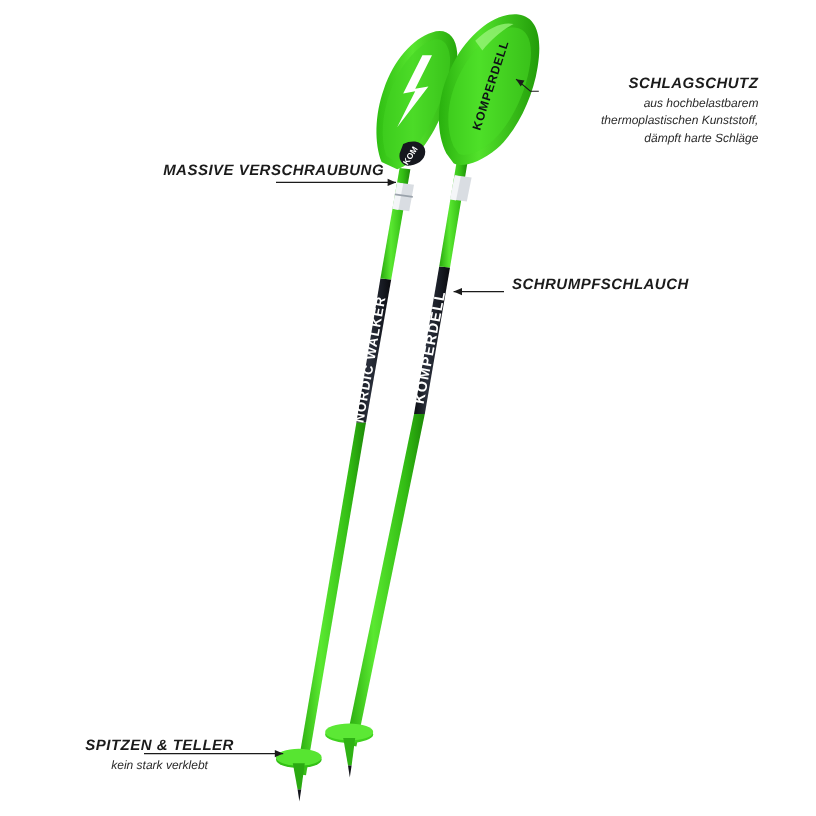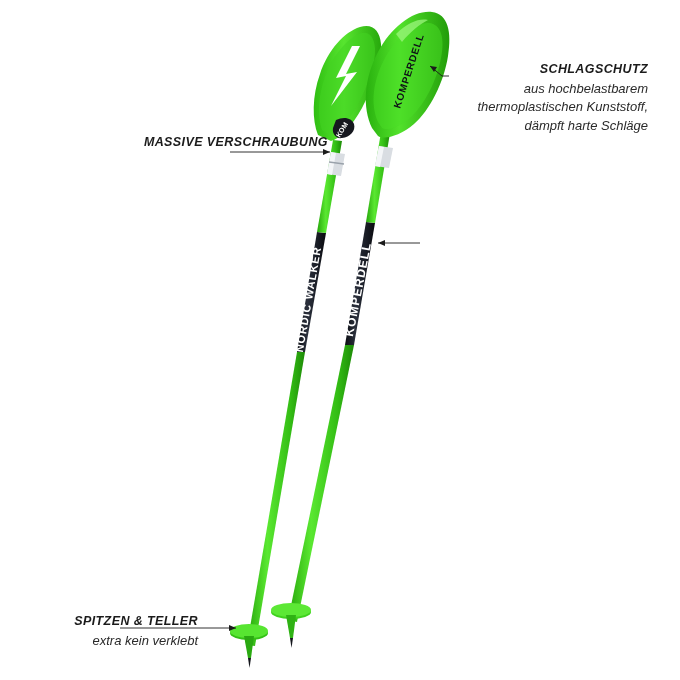--- a/index.html
+++ b/index.html
@@ -29,36 +29,36 @@
     font-weight: bold;
     font-style: italic;
     font-size: 12.5px;
     letter-spacing: 0.4px;
     color: #1b1b1b;
     white-space: nowrap;
     line-height: 1.25;
   }
   .callout .desc {
     font-style: italic;
-    font-size: 13px;
+    font-size: 10px;
     color: #2a2a2a;
     line-height: 1.45;
     margin-top: 2px;
     white-space: pre-line;
   }
   .callout.right .title,
   .callout.right .desc {
     text-align: right;
   }
   .callout.left .title,
   .callout.left .desc {
-    text-align: right;
+    text-align: center;
   }
   
-  #callout-schlagschutz { left: 452px; top: 62px; width: 196px; }
+  #callout-schlagschutz { left: 436px; top: 62px; width: 196px; }
   #callout-verschraubung { left: 128px; top: 135px; width: 200px; }
   #callout-schrumpfschlauch { left: 402px; top: 230px; width: 172px; }
   #callout-spitzen { left: 68px; top: 614px; width: 130px; }
 </style>
 </head>
 <body>
 
 <div id="stage">
 
   <svg id="product-illustration" viewBox="0 0 680 680" xmlns="http://www.w3.org/2000/svg">
@@ -184,20 +184,21 @@
     <div class="desc">aus hochbelastbarem
 thermoplastischen Kunststoff,
 dämpft harte Schläge</div>
   </div>
 
   <div class="callout left" id="callout-verschraubung">
     <div class="title">MASSIVE VERSCHRAUBUNG</div>
   </div>
 
   <div class="callout right" id="callout-schrumpfschlauch">
+    <div class="title">SCHRUMPFSCHLAUCH</div>
   </div>
 
   <div class="callout left" id="callout-spitzen">
     <div class="title">SPITZEN &amp; TELLER</div>
-    <div class="desc">extra kein verklebt</div>
+    <div class="desc">kein stark verklebt</div>
   </div>
 
 </div>
 
 </body></html>

